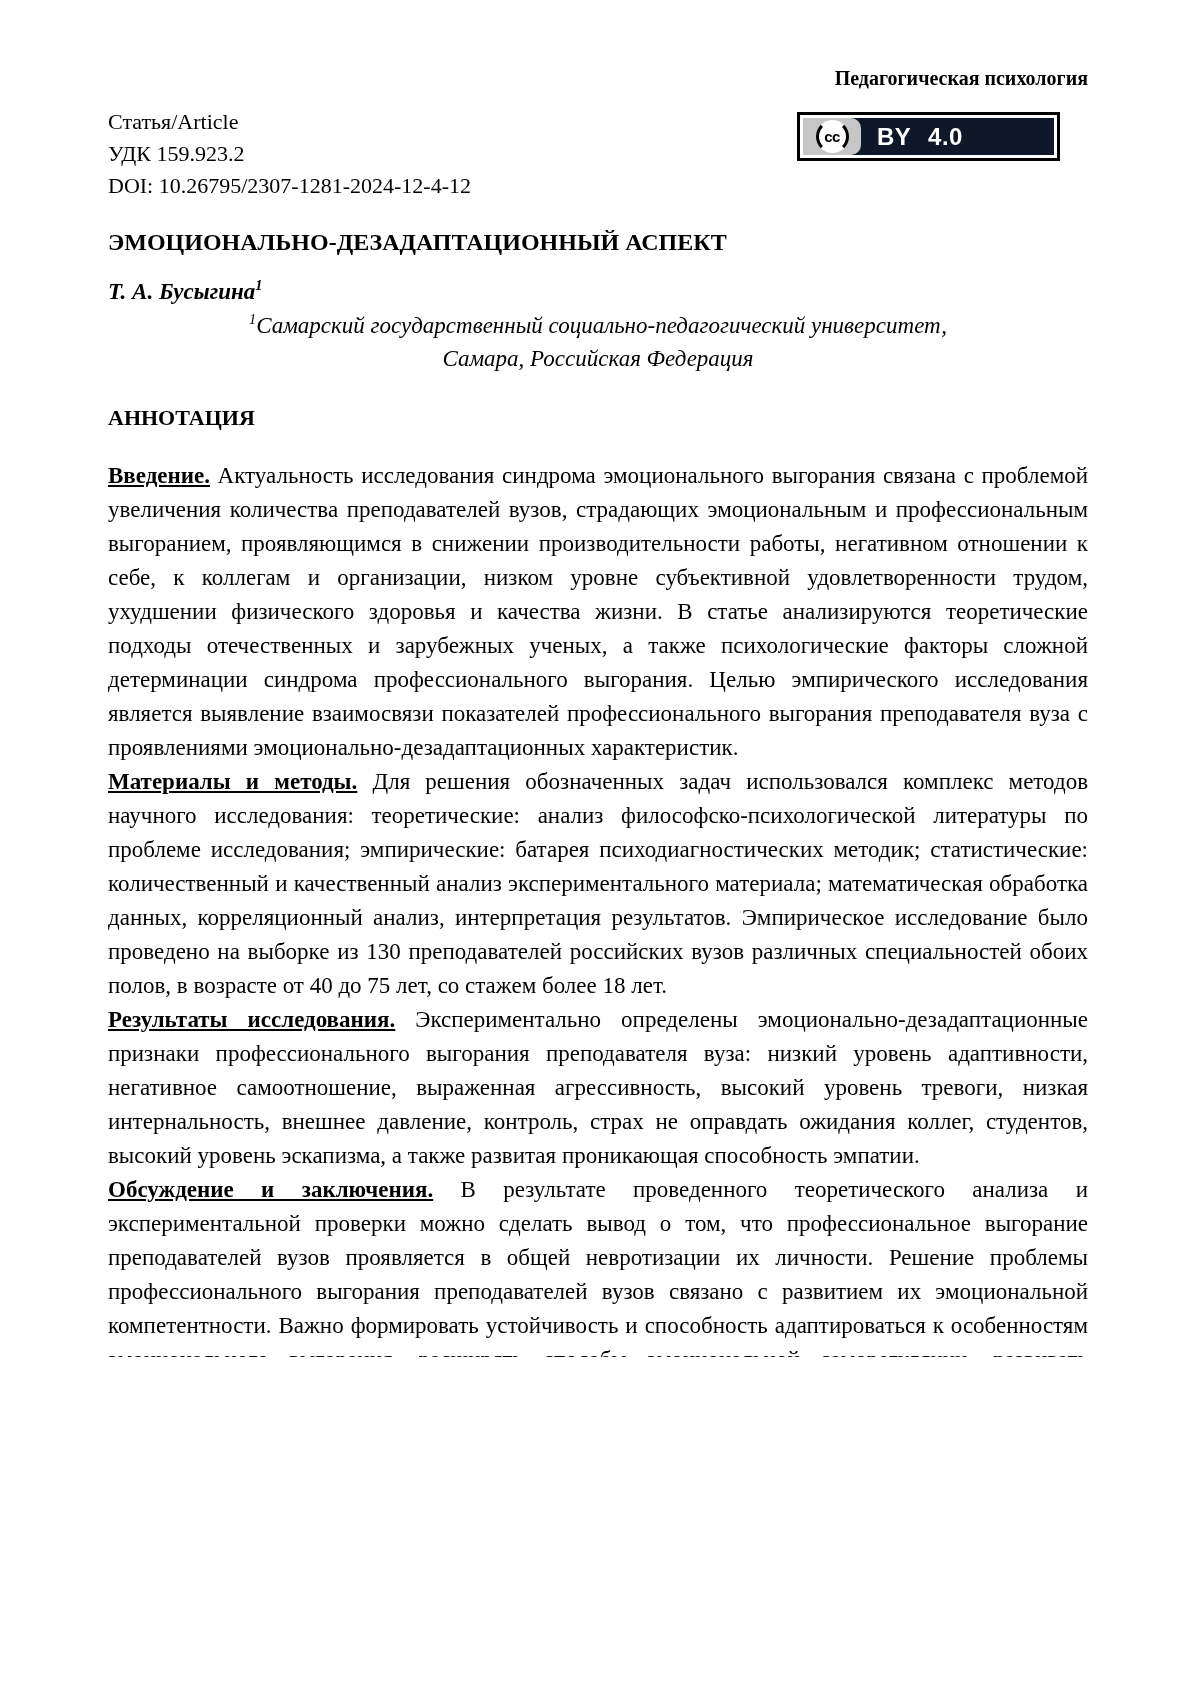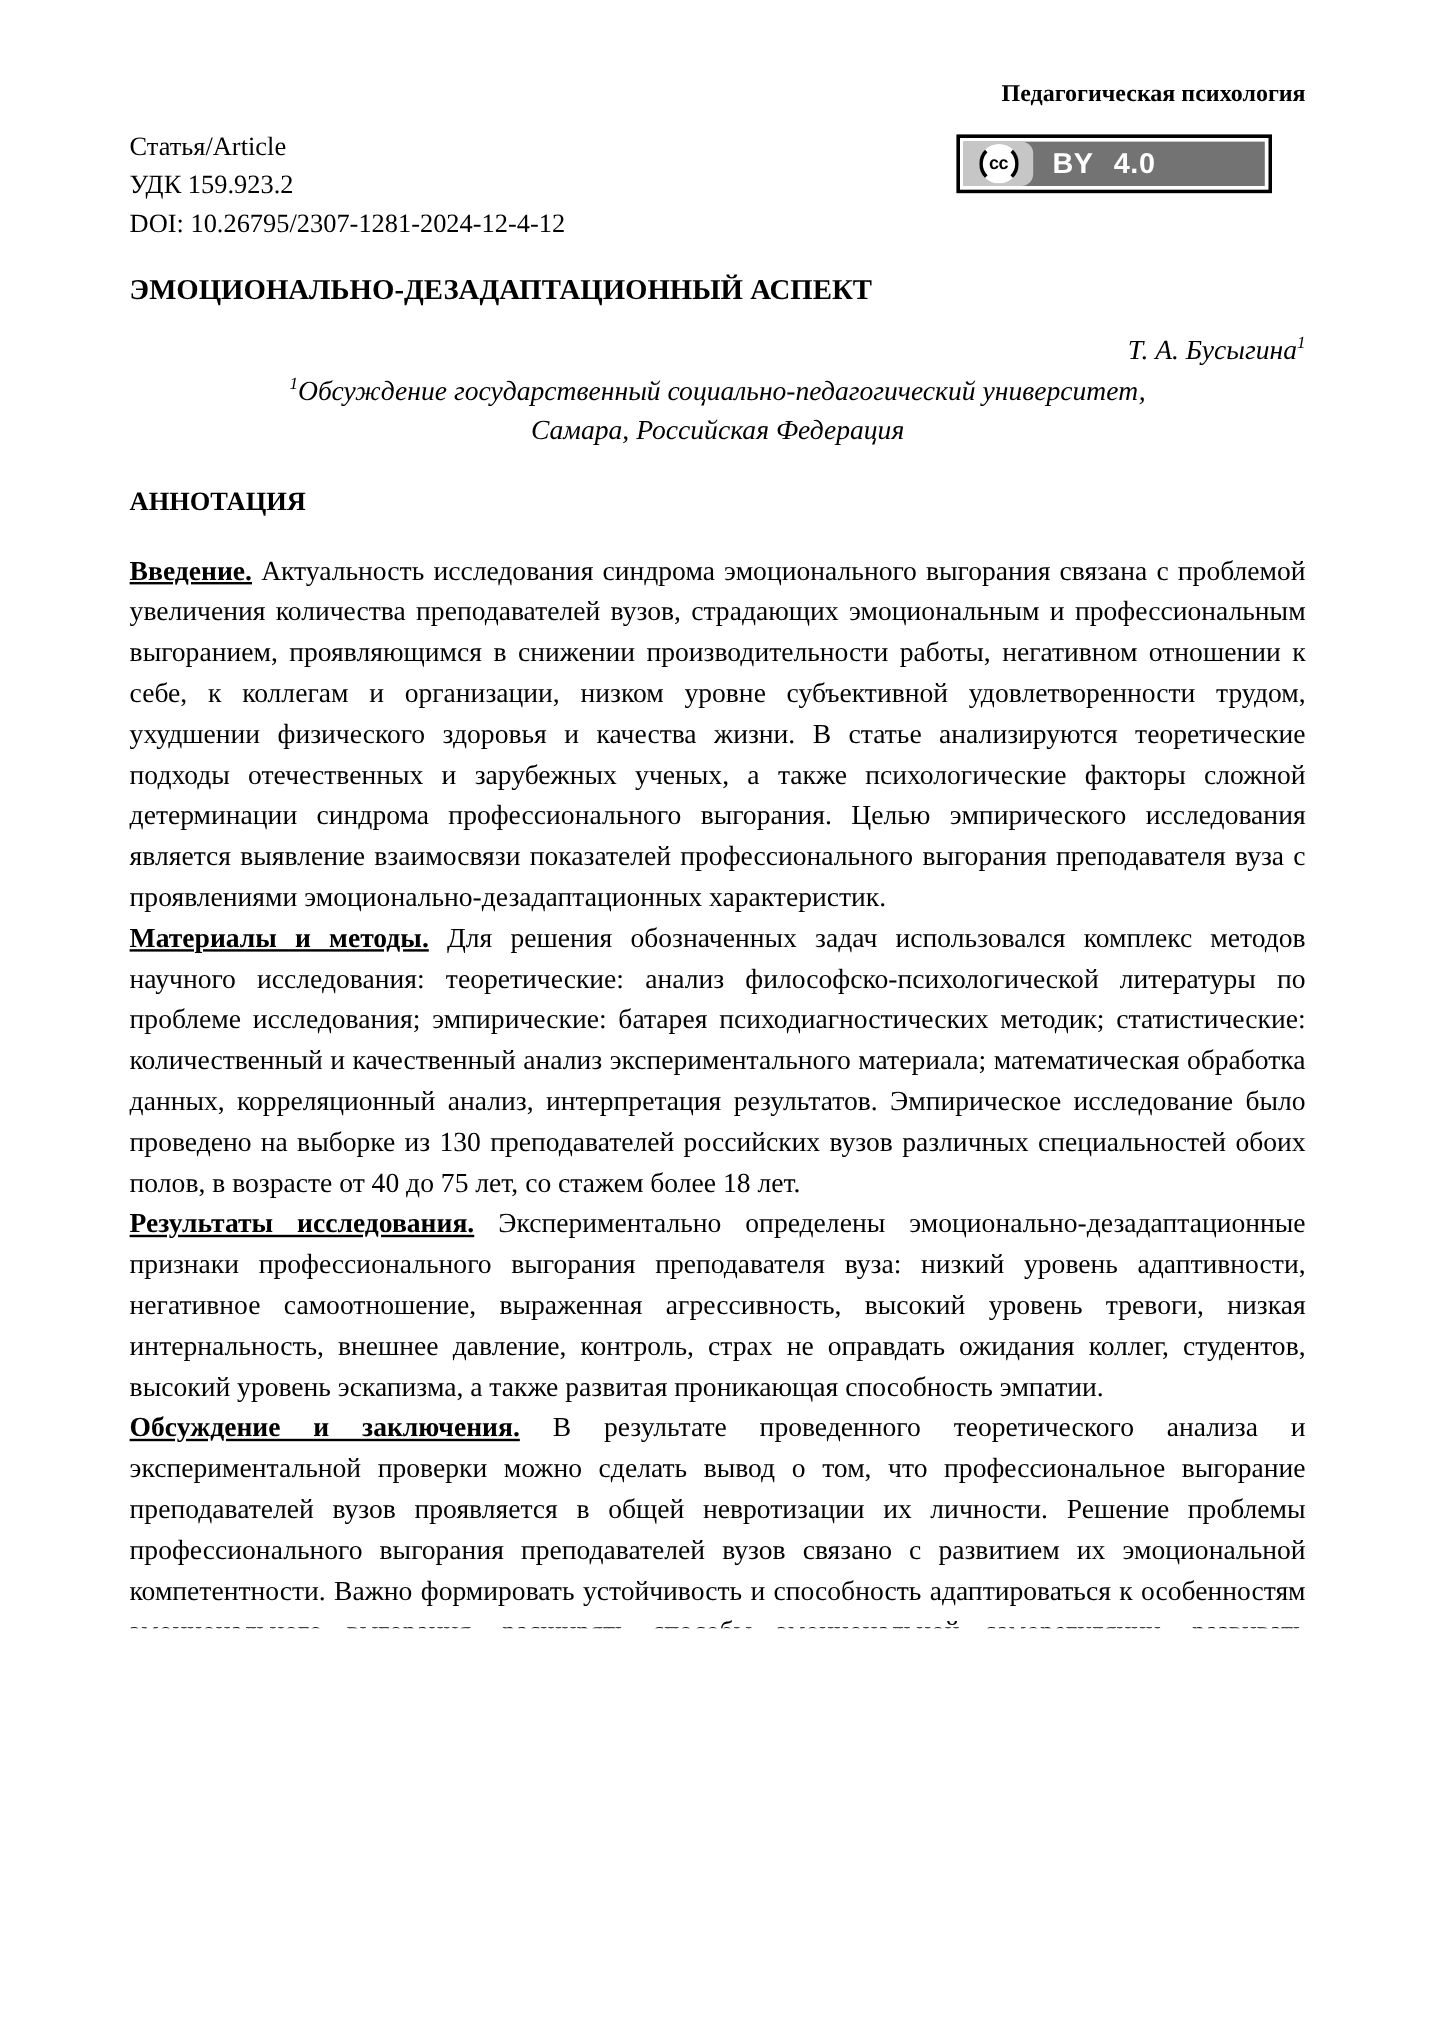--- a/index.html
+++ b/index.html
@@ -34,21 +34,21 @@
     right: 140px;
     width: 263px;
     height: 49px;
     background: #000000;
     padding: 3px;
   }
   .cc-badge-inner {
     width: 100%;
     height: 100%;
     border: 3px solid #ffffff;
-    background: #737373;
+    background: #0f172a;
     display: flex;
     align-items: center;
   }
   .cc-left {
     width: 58px;
     height: 100%;
     background: #c6c6c6;
     border-radius: 0 10px 10px 0;
     display: flex;
     align-items: center;
@@ -85,22 +85,22 @@
   .article-title {
     margin-top: 24px;
     text-align: left;
     font-weight: bold;
     font-size: 24px;
     line-height: 33px;
   }
 
   .author-line {
     margin-top: 18px;
-    text-align: right;
-    font-weight: normal;
+    text-align: left;
+    font-weight: bold;
     font-style: italic;
     font-size: 23px;
     line-height: 30px;
   }
   .affiliation {
     text-align: center;
     font-style: italic;
     font-size: 23px;
     line-height: 33px;
     margin-top: 2px;
@@ -162,21 +162,21 @@
 
     <h1 class="article-title">
       <span>ЭМОЦИОНАЛЬНО-ДЕЗАДАПТАЦИОННЫЙ АСПЕКТ</span><br>
     </h1>
 
     <div class="author-line">
       <span>Т. А. Бусыгина</span><sup class="marker">1</sup>
     </div>
 
     <div class="affiliation">
-      <sup class="marker">1</sup><span>Обсуждение государственный социально-педагогический университет,</span><br>
+      <sup class="marker">1</sup><span>Самарский государственный социально-педагогический университет,</span><br>
       <span>Самара, Российская Федерация</span>
     </div>
 
     <h2 class="abstract-heading">АННОТАЦИЯ</h2>
 
     <div class="abstract-body">
       <p><span class="para-label">Введение.</span> <span>Актуальность исследования синдрома эмоционального выгорания связана с проблемой увеличения количества преподавателей вузов, страдающих эмоциональным и профессиональным выгоранием, проявляющимся в снижении производительности работы, негативном отношении к себе, к коллегам и организации, низком уровне субъективной удовлетворенности трудом, ухудшении физического здоровья и качества жизни. В статье анализируются теоретические подходы отечественных и зарубежных ученых, а также психологические факторы сложной детерминации синдрома профессионального выгорания. Целью эмпирического исследования является выявление взаимосвязи показателей профессионального выгорания преподавателя вуза с проявлениями эмоционально-дезадаптационных характеристик.</span></p>
       <p><span class="para-label">Материалы и методы.</span> <span>Для решения обозначенных задач использовался комплекс методов научного исследования: теоретические: анализ философско-психологической литературы по проблеме исследования; эмпирические: батарея психодиагностических методик; статистические: количественный и качественный анализ экспериментального материала; математическая обработка данных, корреляционный анализ, интерпретация результатов. Эмпирическое исследование было проведено на выборке из 130 преподавателей российских вузов различных специальностей обоих полов, в возрасте от 40 до 75 лет, со стажем более 18 лет.</span></p>
       <p><span class="para-label">Результаты исследования.</span> <span>Экспериментально определены эмоционально-дезадаптационные признаки профессионального выгорания преподавателя вуза: низкий уровень адаптивности, негативное самоотношение, выраженная агрессивность, высокий уровень тревоги, низкая интернальность, внешнее давление, контроль, страх не оправдать ожидания коллег, студентов, высокий уровень эскапизма, а также развитая проникающая способность эмпатии.</span></p>
       <p><span class="para-label">Обсуждение и заключения.</span> <span>В результате проведенного теоретического анализа и экспериментальной проверки можно сделать вывод о том, что профессиональное выгорание преподавателей вузов проявляется в общей невротизации их личности. Решение проблемы профессионального выгорания преподавателей вузов связано с развитием их эмоциональной компетентности. Важно формировать устойчивость и способность адаптироваться к особенностям эмоционального выгорания, расширять способы эмоциональной саморегуляции, развивать позитивное отношение к себе и окружающим, принятие других, работать над внутренней стратегией поведения и не переоценивать мнение окружающих, фокусируясь на своем интересе и самореализации в профессиональной деятельности. Также</span></p>

